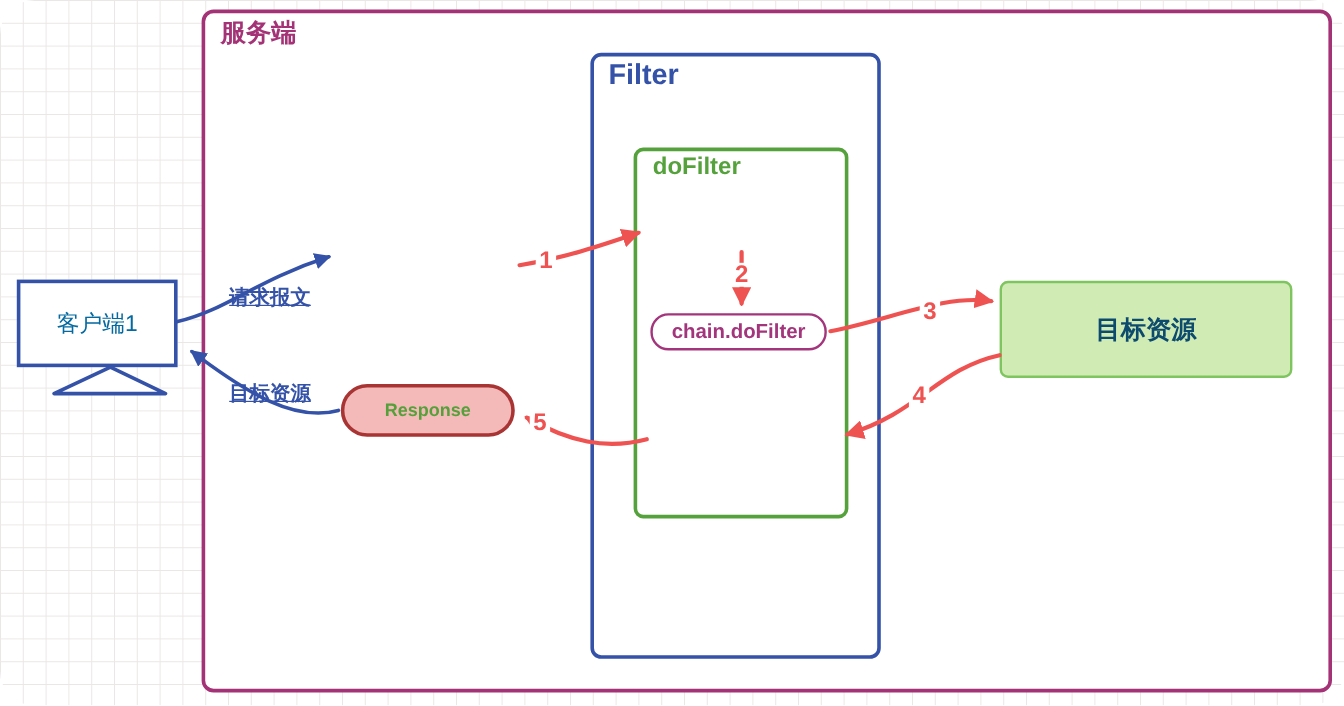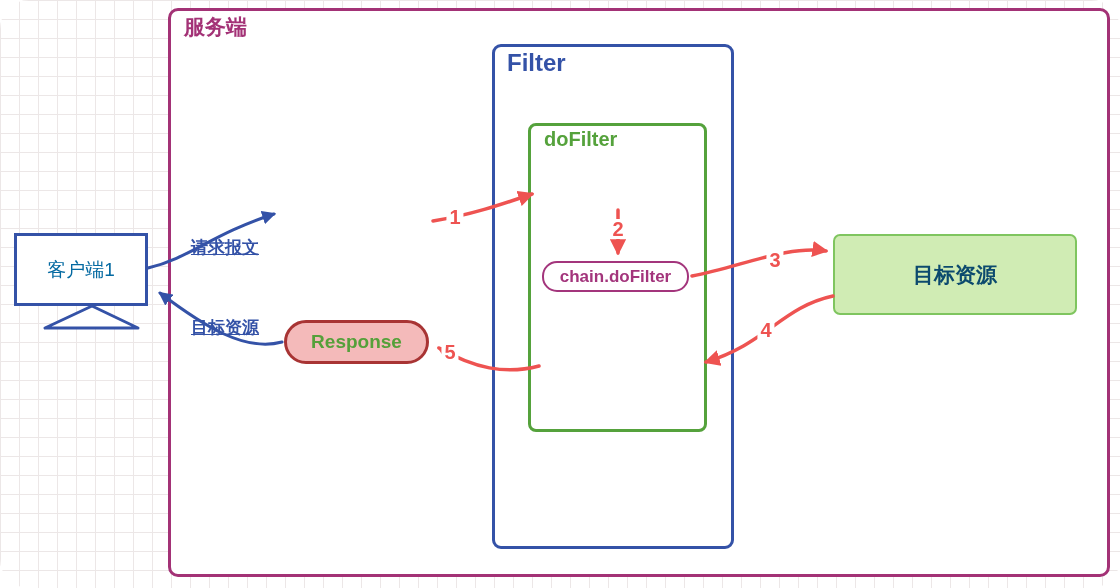--- a/index.html
+++ b/index.html
@@ -53,21 +53,21 @@
   .request-pill{
     left:287px;top:199px;width:144px;height:44px;border-radius:22px;
     background:#9CDCDC;border:3px solid #2E8E8E;
     display:flex;align-items:center;justify-content:center;
     color:#B53377;font-weight:bold;font-size:19px;
   }
   .response-pill{
     left:284px;top:320px;width:145px;height:44px;border-radius:22px;
     background:#F4BABA;border:3px solid #A83434;
     display:flex;align-items:center;justify-content:center;
-    color:#55A03A;font-weight:bold;font-size:19px;
+    color:#55A03A;font-weight:bold;font-size:15px;
   }
 
   
   .target-box{
     left:833px;top:234px;width:244px;height:81px;border-radius:7px;
     background:#D0ECB4;border:2.5px solid #7FC55F;
     display:flex;align-items:center;justify-content:center;
     color:#0c4a6e;font-weight:bold;font-size:21px;
   }
 

